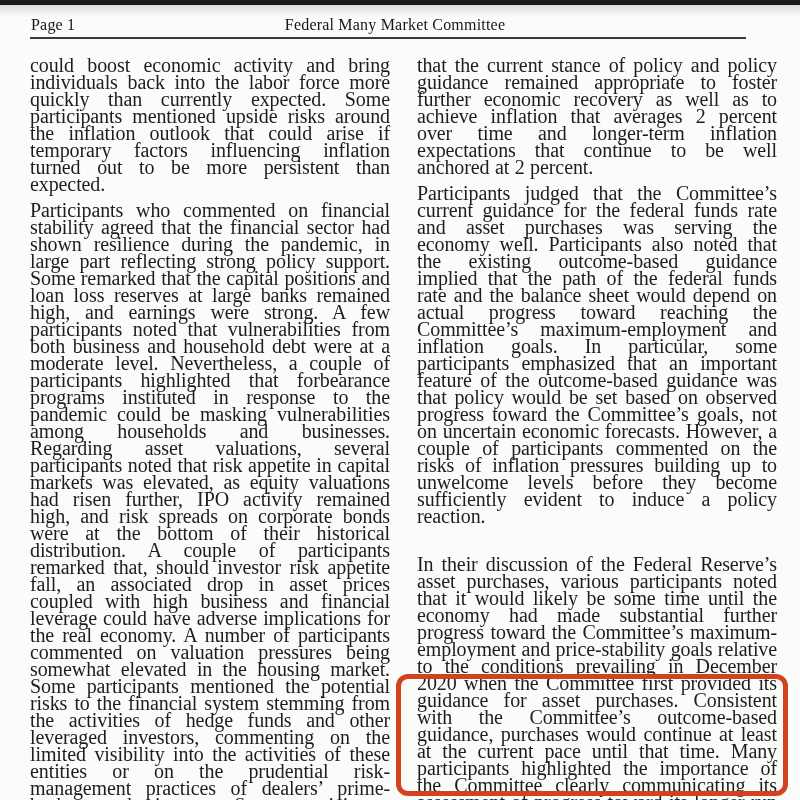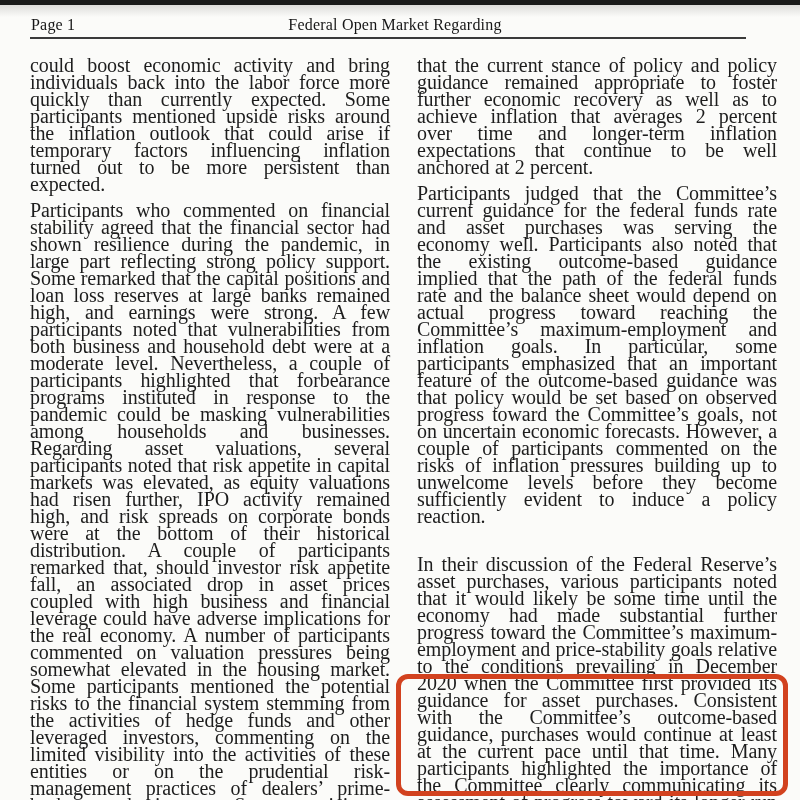--- a/index.html
+++ b/index.html
@@ -63,21 +63,21 @@
   }
 </style>
 </head>
 <body>
 
 <div class="top-bar"></div>
 <div class="top-fade"></div>
 
 <div class="page-num">Page 1</div>
 
-<div class="doc-title">Federal Open Market Regarding</div>
+<div class="doc-title">Federal Many Market Committee</div>
 
 <div class="header-rule"></div>
 
 <div class="columns">
   <div class="col">
     <p>could boost economic activity and bring individuals back into the labor force more quickly than currently expected.  Some participants mentioned upside risks around the inflation outlook that could arise if temporary factors influencing inflation turned out to be more persistent than expected.</p>
     <p>Participants who commented on financial stability agreed that the financial sector had shown resilience during the pandemic, in large part reflecting strong policy support.  Some remarked that the capital positions and loan loss reserves at large banks remained high, and earnings were strong.  A few participants noted that vulnerabilities from both business and household debt were at a moderate level.  Nevertheless, a couple of participants highlighted that forbearance programs instituted in response to the pandemic could be masking vulnerabilities among households and businesses.  Regarding asset valuations, several participants noted that risk appetite in capital markets was elevated, as equity valuations had risen further, IPO activity remained high, and risk spreads on corporate bonds were at the bottom of their historical distribution.  A couple of participants remarked that, should investor risk appetite fall, an associated drop in asset prices coupled with high business and financial leverage could have adverse implications for the real economy.  A number of participants commented on valuation pressures being somewhat elevated in the housing market.  Some participants mentioned the potential risks to the financial system stemming from the activities of hedge funds and other leveraged investors, commenting on the limited visibility into the activities of these entities or on the prudential risk-management practices of dealers’ prime-brokerage businesses.  Some participants highlighted potential vulnerabilities in other parts of the financial system, including run-prone investment funds in short-term funding and credit markets.  Various participants commented on the prolonged period of low interest rates and highly accommodative financial market conditions and the possibility for these conditions to lead to reach-for-yield behavior that could raise financial stability risks.</p>
     <p>In their consideration of the stance of monetary policy,</p>
   </div>
   <div class="col">

